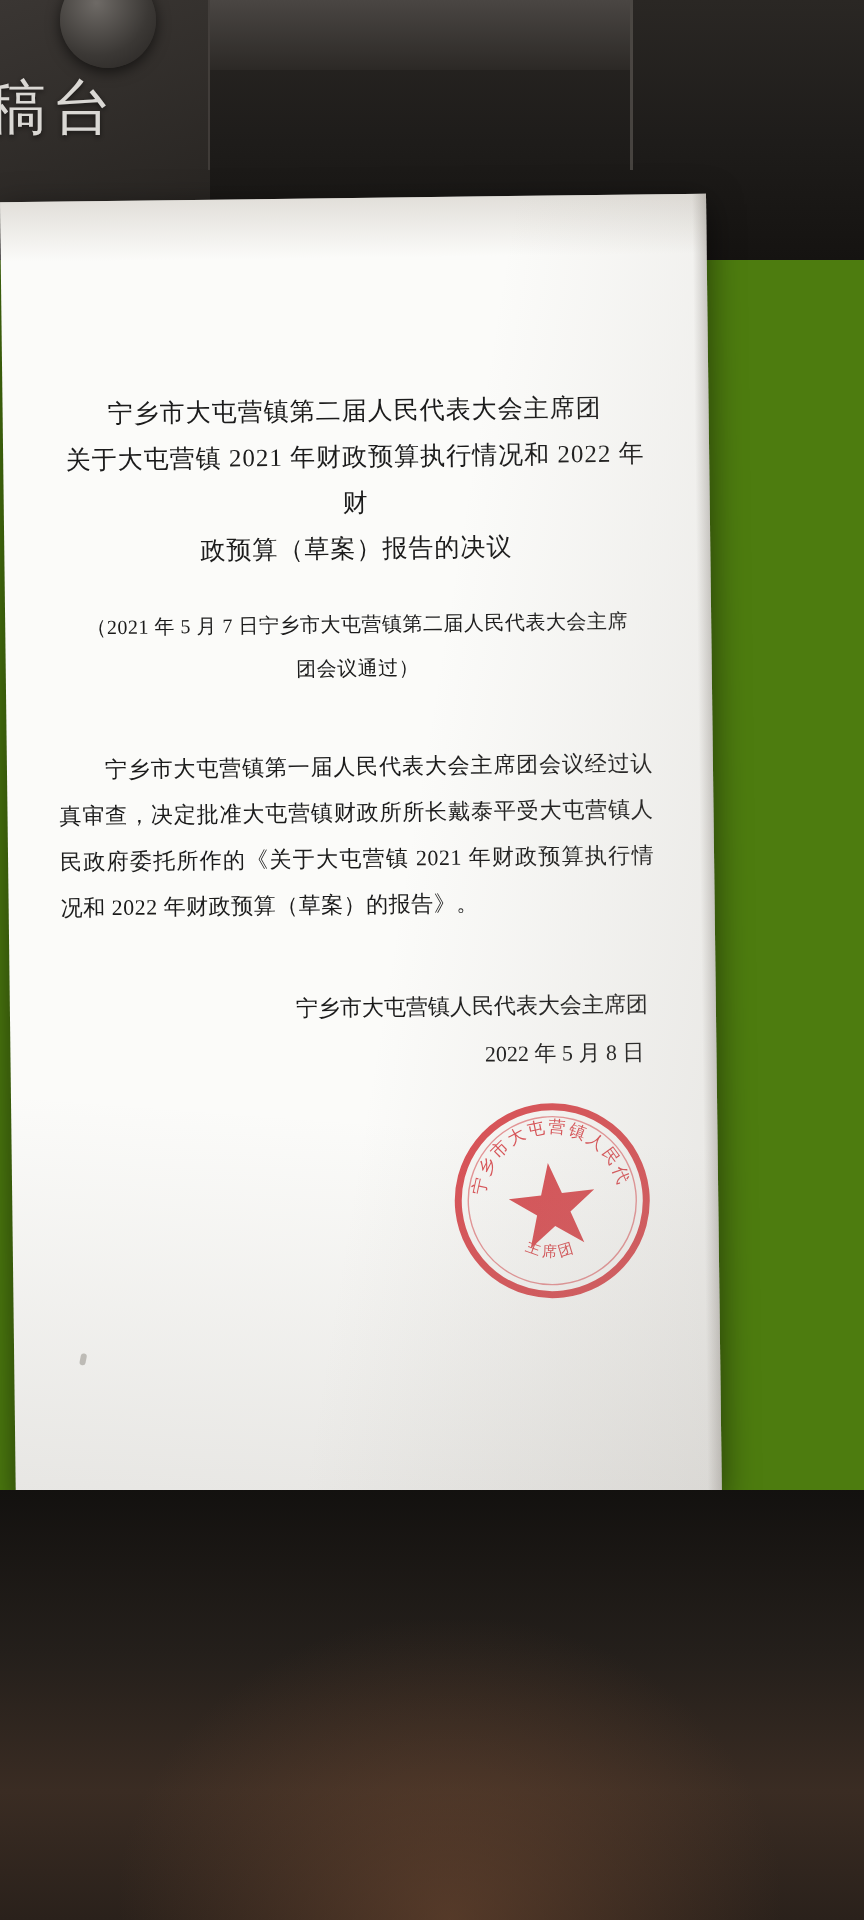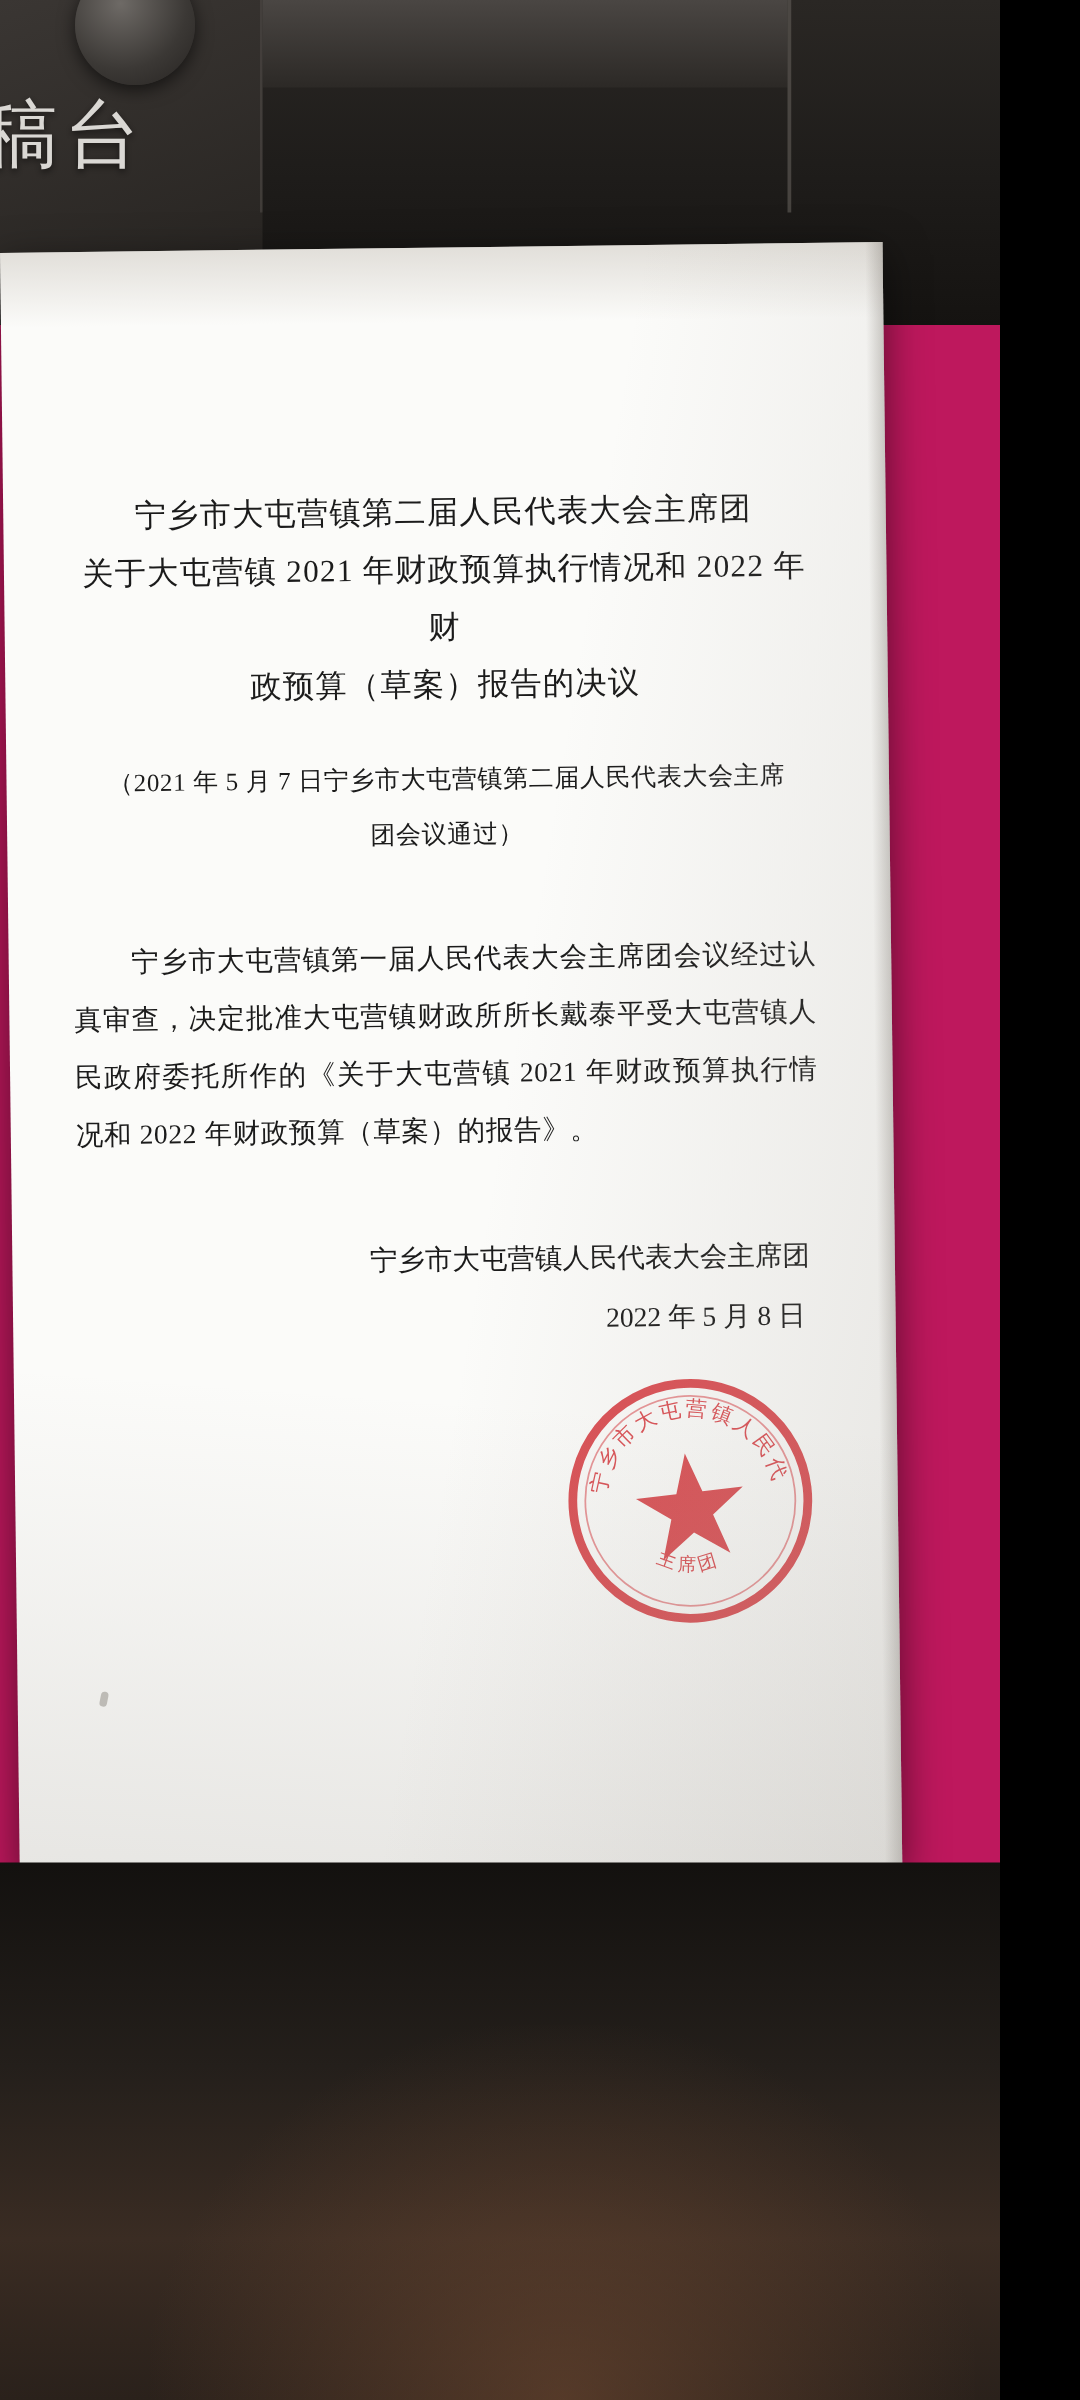--- a/index.html
+++ b/index.html
@@ -9,23 +9,23 @@
   }
   body {
     width: 864px;
     height: 1920px;
     overflow: hidden;
     font-family: "Liberation Serif", serif;
   }
 
   #scene {
     position: relative;
-    width: 800px;
+    width: 864px;
     height: 1920px;
-    background: #be185d;
+    background: #4d7c0f;
     overflow: hidden;
   }
 
   
   .desk-top {
     position: absolute;
     left: 0; top: 0;
     width: 864px; height: 260px;
     background: linear-gradient(180deg, #2a2724 0%, #1e1c1a 55%, #151311 100%);
   }

